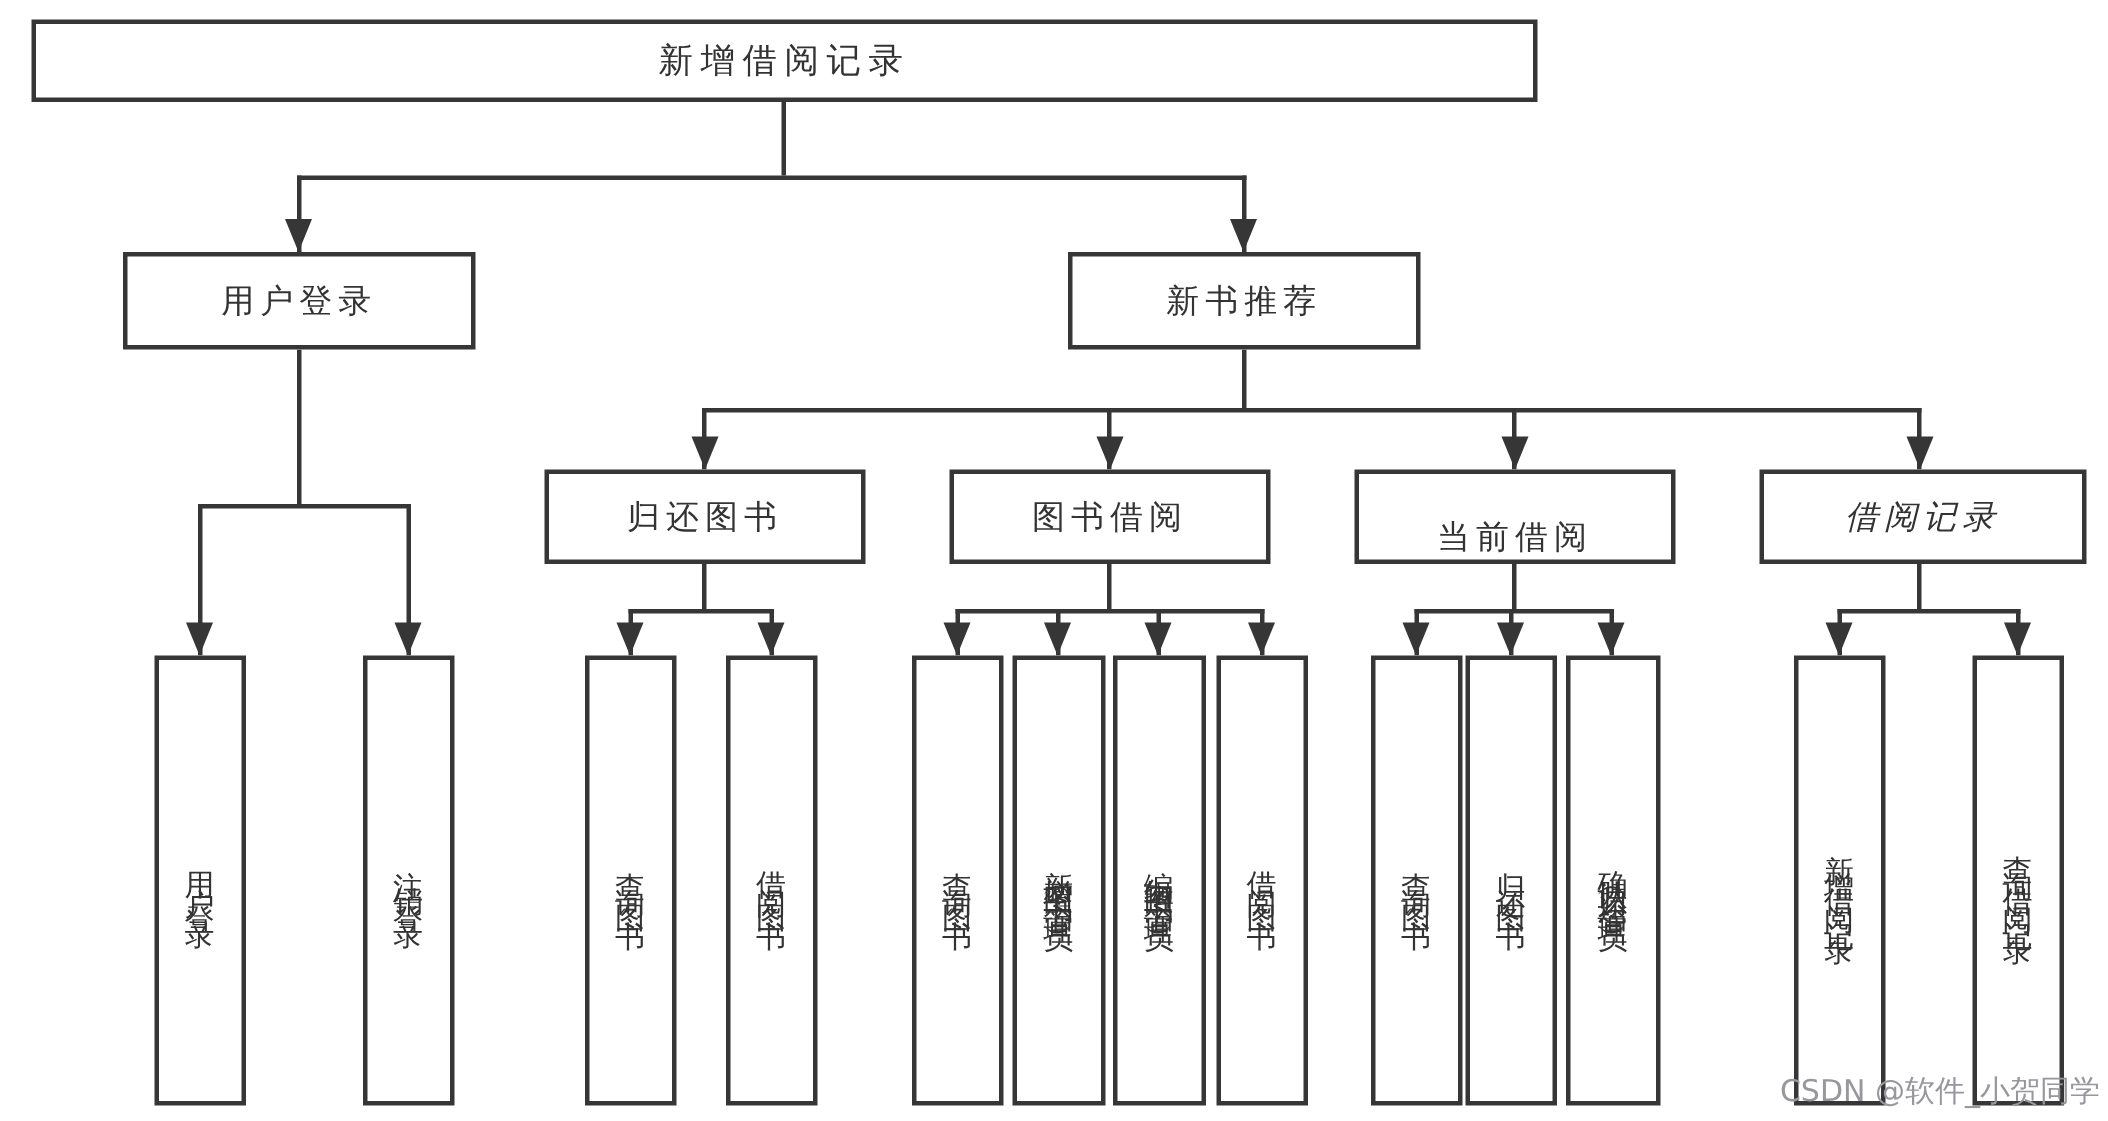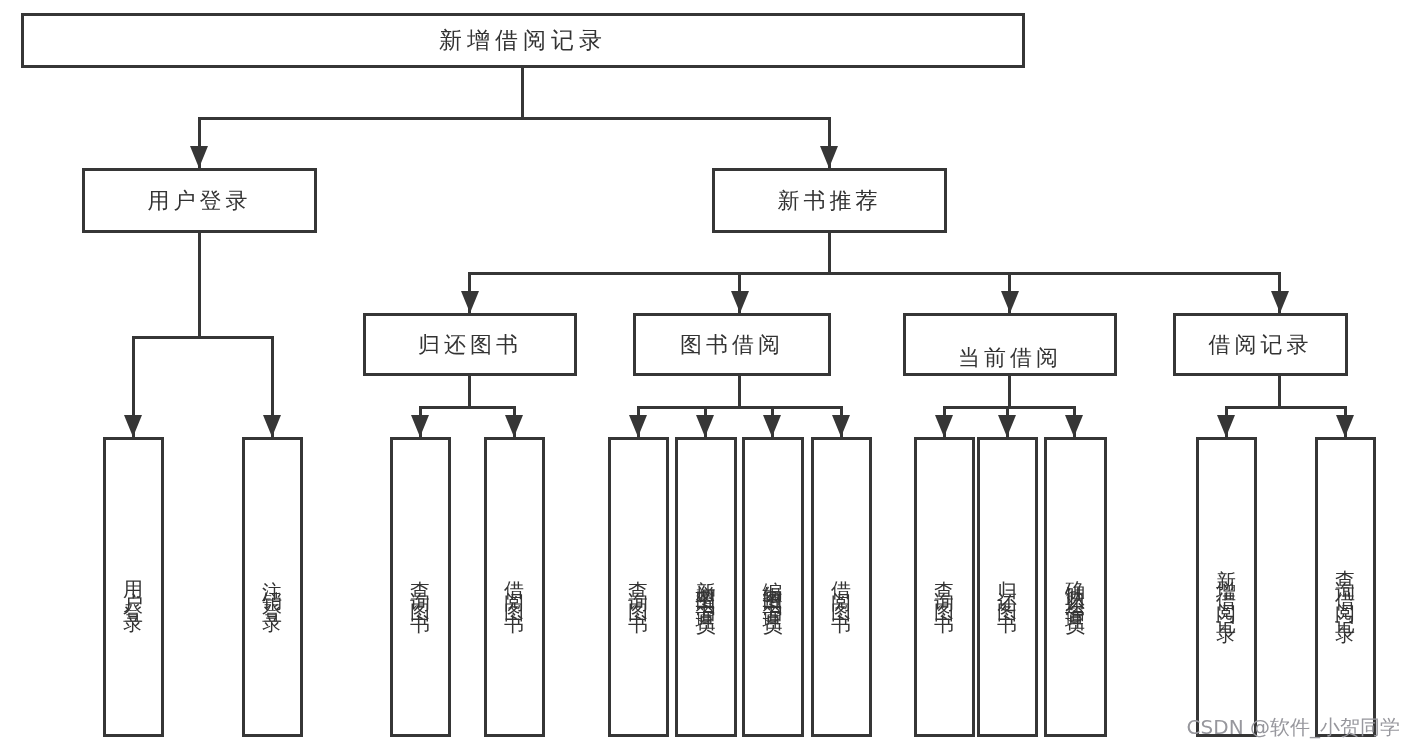--- a/index.html
+++ b/index.html
@@ -68,27 +68,27 @@
   <div class="node lvl2" style="left:82px;top:168px;width:235px;height:65px;">
     <span>用户登录</span>
   </div>
   <div class="node lvl2" style="left:712px;top:168px;width:235px;height:65px;">
     <span>新书推荐</span>
   </div>
 
   <div class="node lvl3" style="left:363px;top:313px;width:214px;height:63px;">
     <span>归还图书</span>
   </div>
-  <div class="node lvl3" style="left:633px;top:313px;width:198px;height:63px;">
+  <div class="node lvl3" style="left:633px;top:313px;width:214px;height:63px;">
     <span>图书借阅</span>
   </div>
   <div class="node lvl3" style="left:903px;top:313px;width:214px;height:63px;align-items:flex-end;">
     <span>当前借阅</span>
   </div>
-  <div class="node lvl3" style="left:1173px;top:313px;width:175px;height:63px;">
+  <div class="node lvl3" style="left:1173px;top:313px;width:218px;height:63px;font-style:italic;">
     <span>借阅记录</span>
   </div>
 
   <div class="node leaf" style="left:103px;top:437px;width:61px;height:300px;">
     <span class="vtext">用户登录</span>
   </div>
   <div class="node leaf" style="left:242px;top:437px;width:61px;height:300px;">
     <span class="vtext">注销登录</span>
   </div>
 

